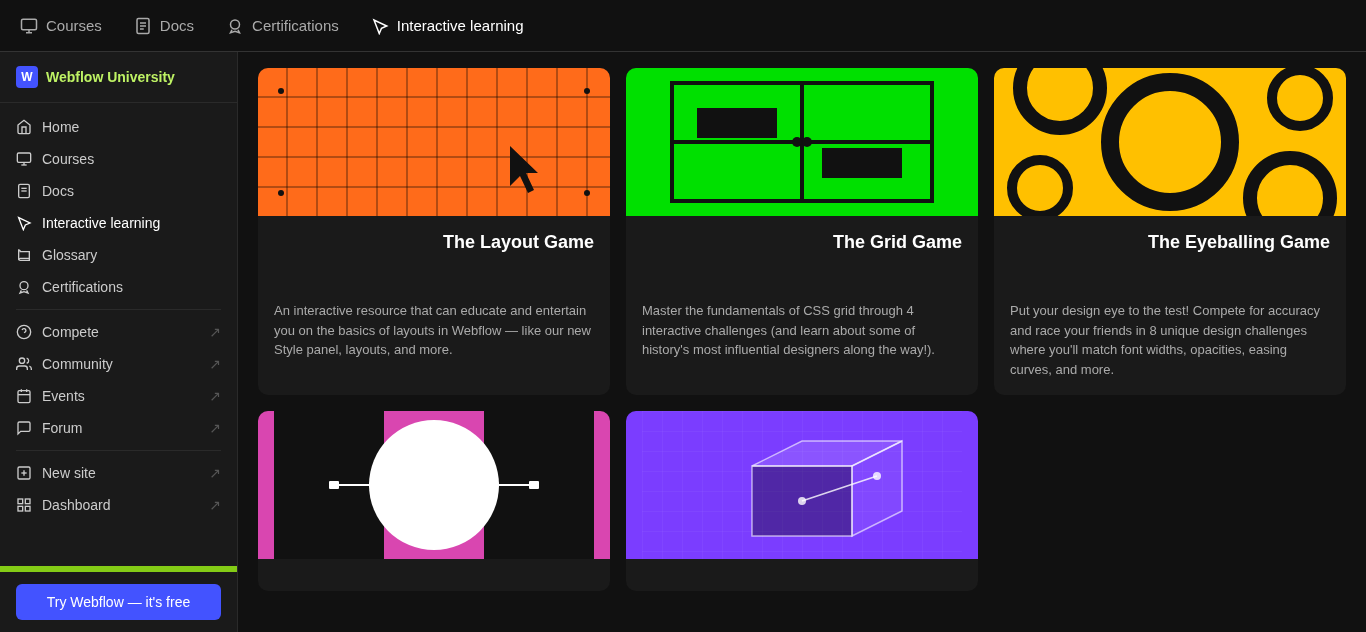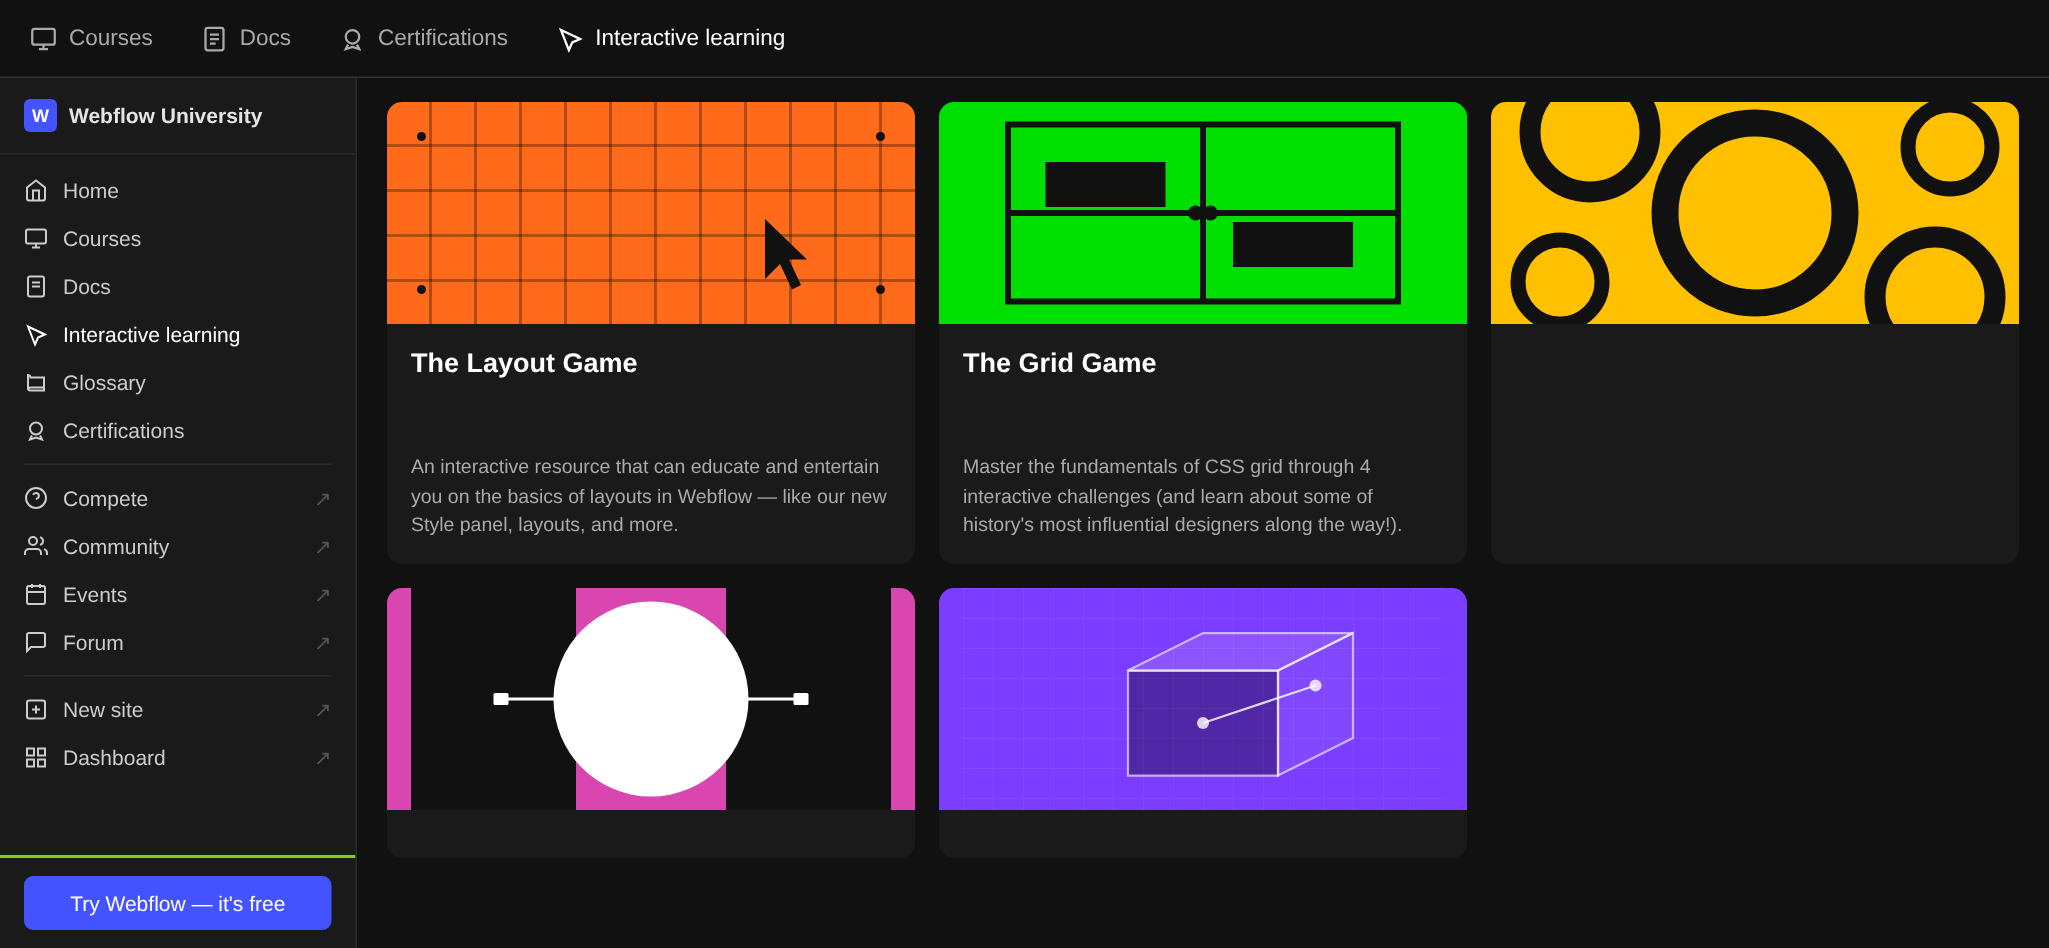--- a/index.html
+++ b/index.html
@@ -64,21 +64,21 @@
       align-items: center;
       justify-content: center;
       font-weight: bold;
       font-size: 12px;
       color: #fff;
       flex-shrink: 0;
     }
     .sidebar-logo-text {
       font-size: 14px;
       font-weight: 600;
-      color: #e5e5e5;
+      color: #bef264;
     }
     .sidebar-nav {
       padding: 8px 0;
       flex: 1;
     }
     .sidebar-item {
       display: flex;
       align-items: flex-start;
       gap: 10px;
       padding: 8px 16px;
@@ -90,21 +90,21 @@
     }
     .sidebar-item.active { color: #fff; }
     .sidebar-item svg { width: 16px; height: 16px; flex-shrink: 0; }
     .sidebar-item-label { flex: 1; }
     .sidebar-item-shortcut { color: #666; font-size: 12px; }
     .sidebar-item-ext { color: #555; }
     .sidebar-divider { border: none; border-top: 1px solid #2a2a2a; margin: 6px 16px; }
 
     .sidebar-bottom {
       padding: 12px 16px;
-      border-top: 2px solid #84cc16;
+      border-top: 6px solid #84cc16;
     }
     .try-btn {
       width: 100%;
       background: #4353ff;
       color: #fff;
       border: none;
       border-radius: 6px;
       padding: 10px;
       font-size: 14px;
       font-weight: 500;
@@ -136,20 +136,21 @@
       position: relative;
     }
     .card-body {
       padding: 16px;
     }
     .card-title {
       font-size: 18px;
       font-weight: 700;
       color: #fff;
       margin-bottom: 8px;
+      text-align: right;
     }
     .card-desc {
       font-size: 13px;
       color: #aaa;
       line-height: 1.5;
       margin-top: 48px;
     }
 
     
     
@@ -411,20 +412,24 @@
           <svg width="100%" height="100%" viewBox="0 0 320 148">
             <rect width="320" height="148" fill="#ffc000"></rect>
 
             <circle cx="160" cy="74" r="60" fill="none" stroke="#111" stroke-width="18"></circle>
             <circle cx="50" cy="20" r="40" fill="none" stroke="#111" stroke-width="14"></circle>
             <circle cx="280" cy="130" r="40" fill="none" stroke="#111" stroke-width="14"></circle>
             <circle cx="290" cy="30" r="28" fill="none" stroke="#111" stroke-width="10"></circle>
             <circle cx="30" cy="120" r="28" fill="none" stroke="#111" stroke-width="10"></circle>
           </svg>
         </div>
+        <div class="card-body">
+          <div class="card-title">The Eyeballing Game</div>
+          <div class="card-desc">Put your design eye to the test! Compete for accuracy and race your friends in 8 unique design challenges where you'll match font widths, opacities, easing curves, and more.</div>
+        </div>
       </div>
 
       <div class="card">
         <div class="card-image card-flexbox-game">
           <svg width="100%" height="100%" viewBox="0 0 320 148">
             <rect width="320" height="148" fill="#d946b0"></rect>
 
             <rect x="0" y="0" width="110" height="148" fill="#111"></rect>
             <rect x="210" y="0" width="110" height="148" fill="#111"></rect>
 

